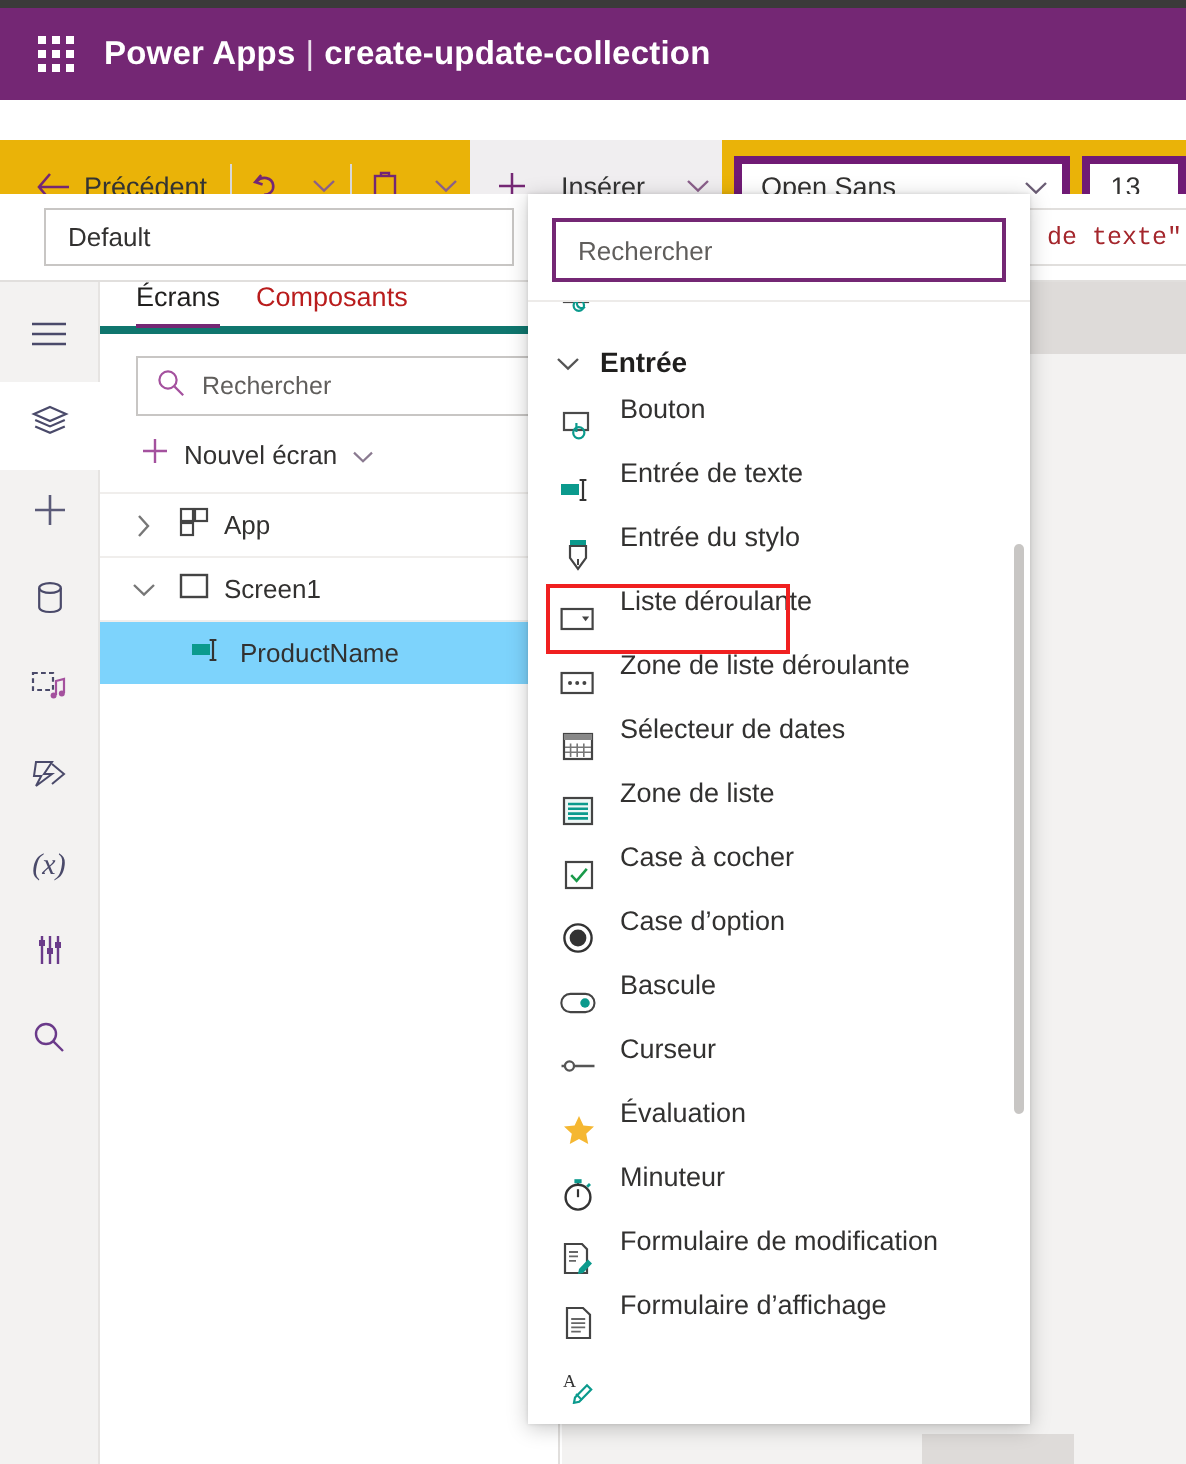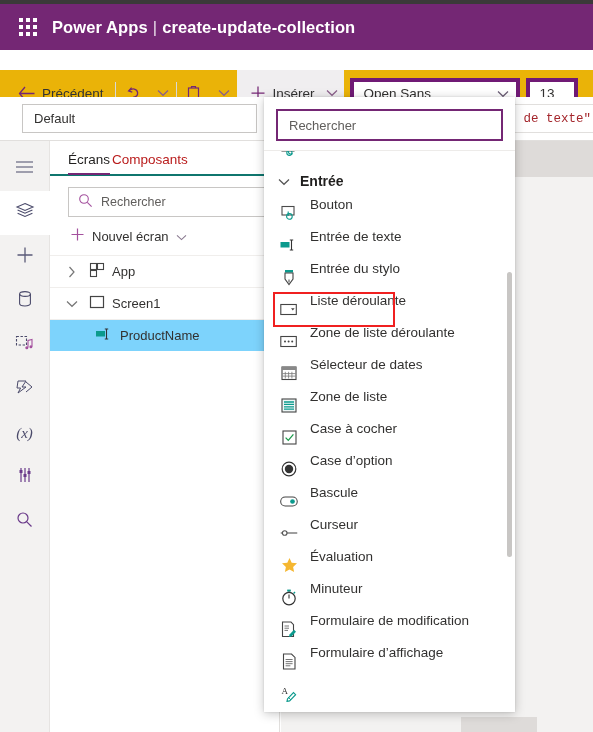--- a/index.html
+++ b/index.html
@@ -54,21 +54,21 @@
     background: #eab308;
     border-bottom: 1px solid #e8e8e8;
     display: flex; align-items: center; margin-top: 20px;
   }
   .cmd-btn {
     display: flex; align-items: center; gap: 7px;
     height: 47px; padding: 0 11px;
     cursor: pointer; color: #333333; font-size: 13.5px;
     white-space: nowrap;
   }
-  .cmd-btn.active { background: #f0eef0; }
+  .cmd-btn.active { background: #f0eef0; gap: 16px; }
   .cmd-ico { display: flex; align-items: center; justify-content: center; }
   .vsep { width: 1px; height: 22px; background: #d8d8d8; }
   .chev-btn {
     display:flex; align-items:center; justify-content:center;
     width: 26px; height: 47px; cursor: pointer;
   }
   .combo {
     height: 30px; border: 4px solid #701a75; background:#fff;
     display: flex; align-items: center; justify-content: space-between;
     padding: 0 7px 0 10px; font-size: 13.5px; color:#323130;
@@ -119,23 +119,22 @@
   .tree {
     position: absolute; left: 50px; top: 141px; width: 230px; bottom: 0;
     background: #ffffff;
     border-right: 1px solid #e1dfdd;
   }
   .tree-title {
     font-size: 19px; color: #201f1e; font-weight: 400;
     padding: 14px 0 10px 18px;
   }
   .tree-tabs {
-    display: flex; gap: 2px; padding-left: 18px;
-    border-bottom: 2px solid #0f766e;
-    margin-top: 11px;
+    display: flex; gap: 18px; padding-left: 18px;
+    border-bottom: 4px solid #0f766e;
   }
   .tree-tab {
     font-size: 13.5px; color: #b91c1c; padding-bottom: 7px;
     cursor: pointer; position: relative;
   }
   .tree-tab.sel { color: #201f1e; }
   .tree-tab.sel::after {
     content: ""; position: absolute; left: 0; right: 0; bottom: -1px;
     height: 2px; background: #742774;
   }

